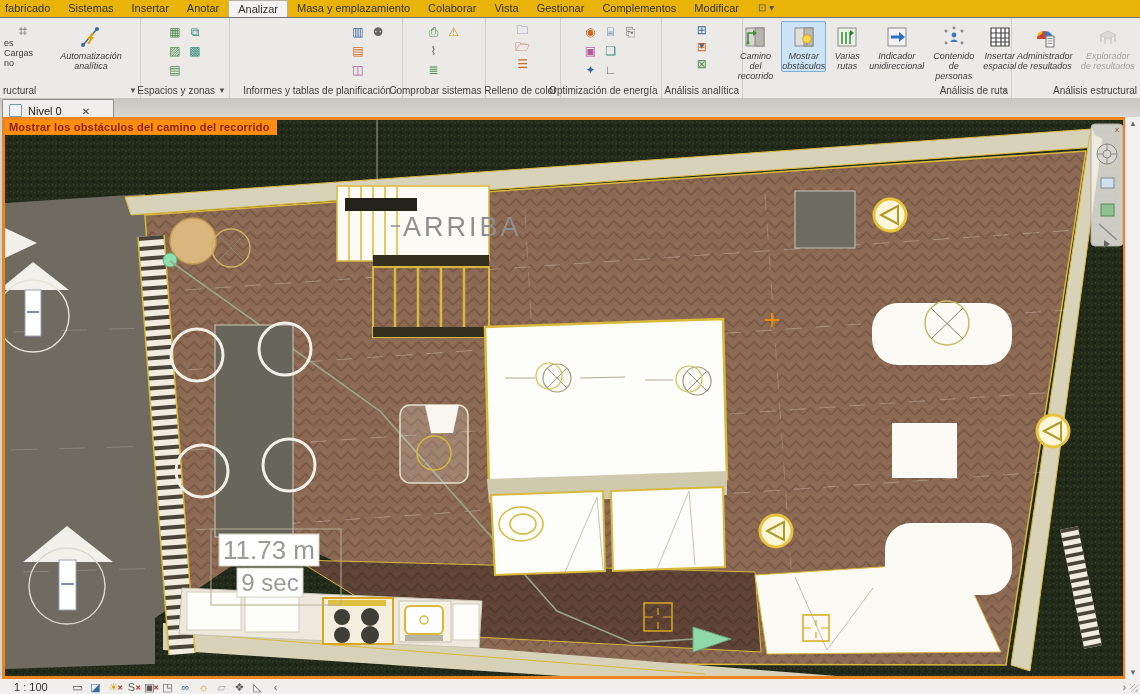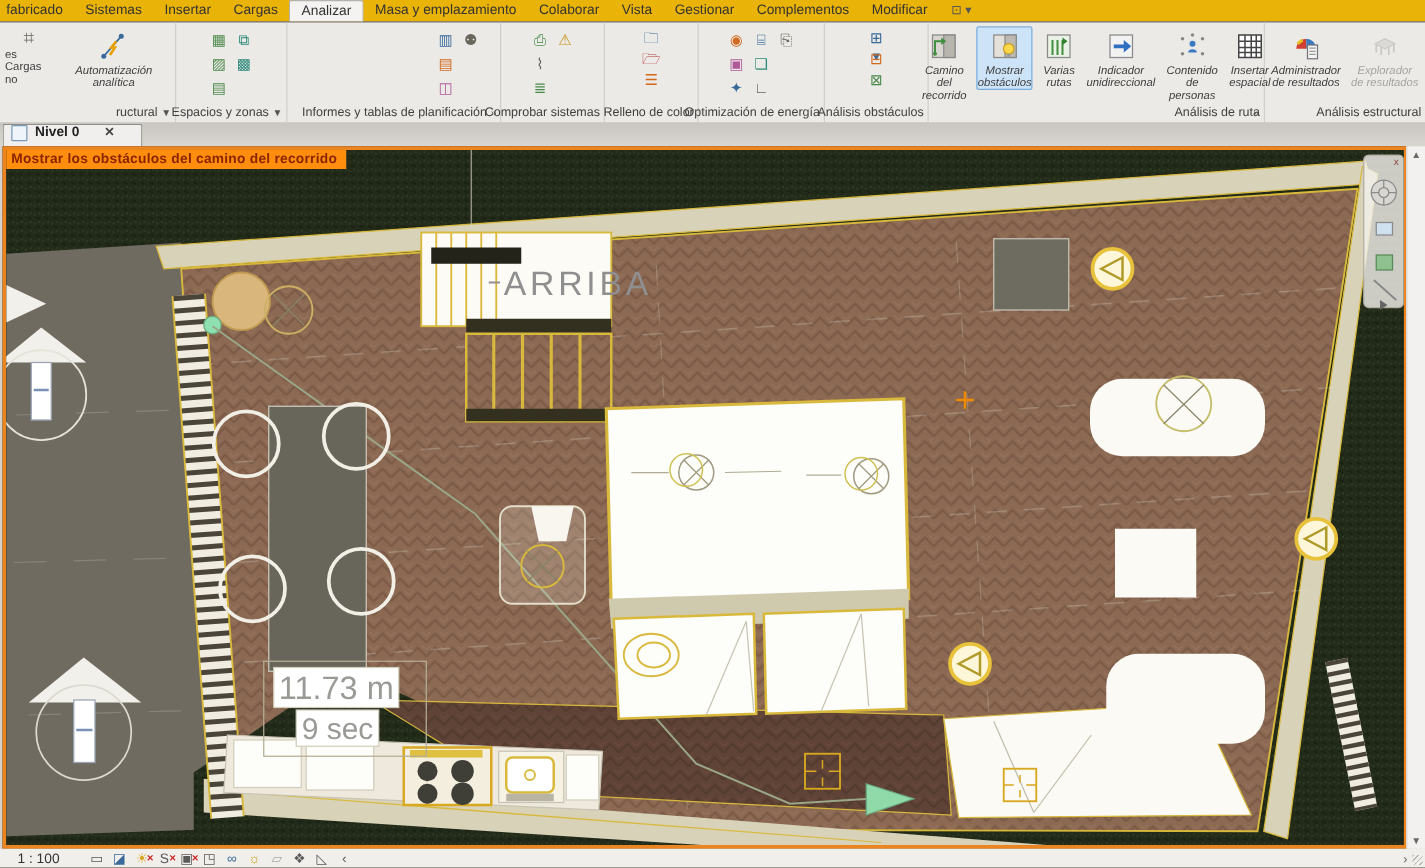--- a/index.html
+++ b/index.html
@@ -30,21 +30,21 @@
   .bigbtn .bicon{width:26px;height:26px;display:flex;align-items:center;justify-content:center;}
   .bigbtn .lbl{font-size:9px;line-height:10px;color:#3d3d3d;text-align:center;white-space:pre-line;margin-top:1px;}
   .bigbtn.hl{background:#cde3f7;border:1px solid #7aaedc;}
   .bigbtn.disabled{opacity:.42;}
   .narrow{width:30px;} .wide{width:56px;}
   .twobtn{display:flex;flex-direction:column;align-items:center;font-size:9px;color:#3d3d3d;line-height:10px;padding-top:2px;}
   
   .tabbar{position:absolute;left:0;top:98px;width:1140px;height:19px;
           background:linear-gradient(#c9c6c2,#d9d6d2);display:flex;align-items:flex-end;}
   .vtab{height:17px;margin-left:2px;background:#f0efed;border:1px solid #8e8d8a;border-bottom:none;
-        border-radius:2px 2px 0 0;display:flex;align-items:flex-start;gap:6px;padding:0 8px 0 6px;font-size:11px;color:#222;min-width:96px;font-weight:bold;}
+        border-radius:2px 2px 0 0;display:flex;align-items:flex-end;gap:6px;padding:0 8px 0 6px;font-size:11px;color:#222;min-width:96px;}
   .vtab .doc{width:11px;height:11px;border:1px solid #7a9ab8;background:#eef4fa;border-radius:1px;}
   .vtab .x{margin-left:14px;color:#444;font-size:10px;cursor:pointer;}
   
   .canvasframe{position:absolute;left:2px;top:117px;width:1118px;height:556px;border:3px solid #ec8420;background:#222a19;}
   .banner{position:absolute;left:0;top:0;background:#ff8d0e;color:#8b2500;font-weight:bold;font-size:11px;
           padding:1px 7px 2px 4px;z-index:5;letter-spacing:.2px;}
   
   .vscroll{position:absolute;right:0;top:117px;width:14px;height:562px;background:#f2f1ef;border-left:1px solid #dcdad7;
            display:flex;flex-direction:column;justify-content:space-between;align-items:center;font-size:8px;color:#6a6a6a;}
   .vscroll span{padding:2px 0;cursor:pointer;}
@@ -60,21 +60,21 @@
   .grip{width:8px;height:8px;background:
         repeating-linear-gradient(135deg,#b8b6b2 0 1px,transparent 1px 3px);}
 </style>
 </head>
 <body>
 
 <div class="menubar">
   <span class="mitem first">fabricado</span>
   <span class="mitem">Sistemas</span>
   <span class="mitem">Insertar</span>
-  <span class="mitem">Cargas</span>
+  <span class="mitem">Anotar</span>
   <span class="mitem active">Analizar</span>
   <span class="mitem">Masa y emplazamiento</span>
   <span class="mitem">Colaborar</span>
   <span class="mitem">Vista</span>
   <span class="mitem">Gestionar</span>
   <span class="mitem">Complementos</span>
   <span class="mitem">Modificar</span>
   <span class="mmore">⊡ ▾</span>
 </div>
 
@@ -93,21 +93,21 @@
               <path d="M4 20 L18 4" stroke="#3a6a9a" stroke-width="1.5" fill="none"></path>
               <circle cx="4" cy="20" r="2" fill="#3a6a9a"></circle>
               <circle cx="18" cy="4" r="2" fill="#3a6a9a"></circle>
               <path d="M14 8 L10 13 L13 13 L9 19" stroke="#e8a000" stroke-width="2" fill="none"></path>
             </svg>
         </span>
         <span class="lbl">Automatización
 analítica</span>
       </div>
     </div>
-    <div class="plabel" style="justify-content:flex-end">
+    <div class="plabel" style="justify-content:space-between">
       <span>ructural</span>
         <span class="arr">▼</span>
     </div>
   </div>
 
   <div class="panel" style="width:88px">
     <div class="pbody">
       <div class="icgrid">
         <span class="ic g">▦</span>
         <span class="ic t">⧉</span>
@@ -186,21 +186,21 @@
 
   <div class="panel" style="width:82px">
     <div class="pbody">
       <div class="iccol">
         <span class="ic b">⊞ ▾</span>
         <span class="ic o">⊟</span>
         <span class="ic g">⊠</span>
       </div>
     </div>
     <div class="plabel">
-      <span>Análisis obstáculos</span>
+      <span>Análisis analítica</span>
     </div>
   </div>
 
   <div class="panel" style="width:268px">
     <div class="pbody" style="gap:7px">
       <div class="bigbtn">
         <span class="bicon">
           <svg width="24" height="24" viewBox="0 0 24 24">
               <rect x="3" y="3" width="18" height="18" fill="#d9d6d0" stroke="#8a8a8a"></rect>
               <rect x="12" y="3" width="9" height="18" fill="#b8b5ae" stroke="#8a8a8a"></rect>

